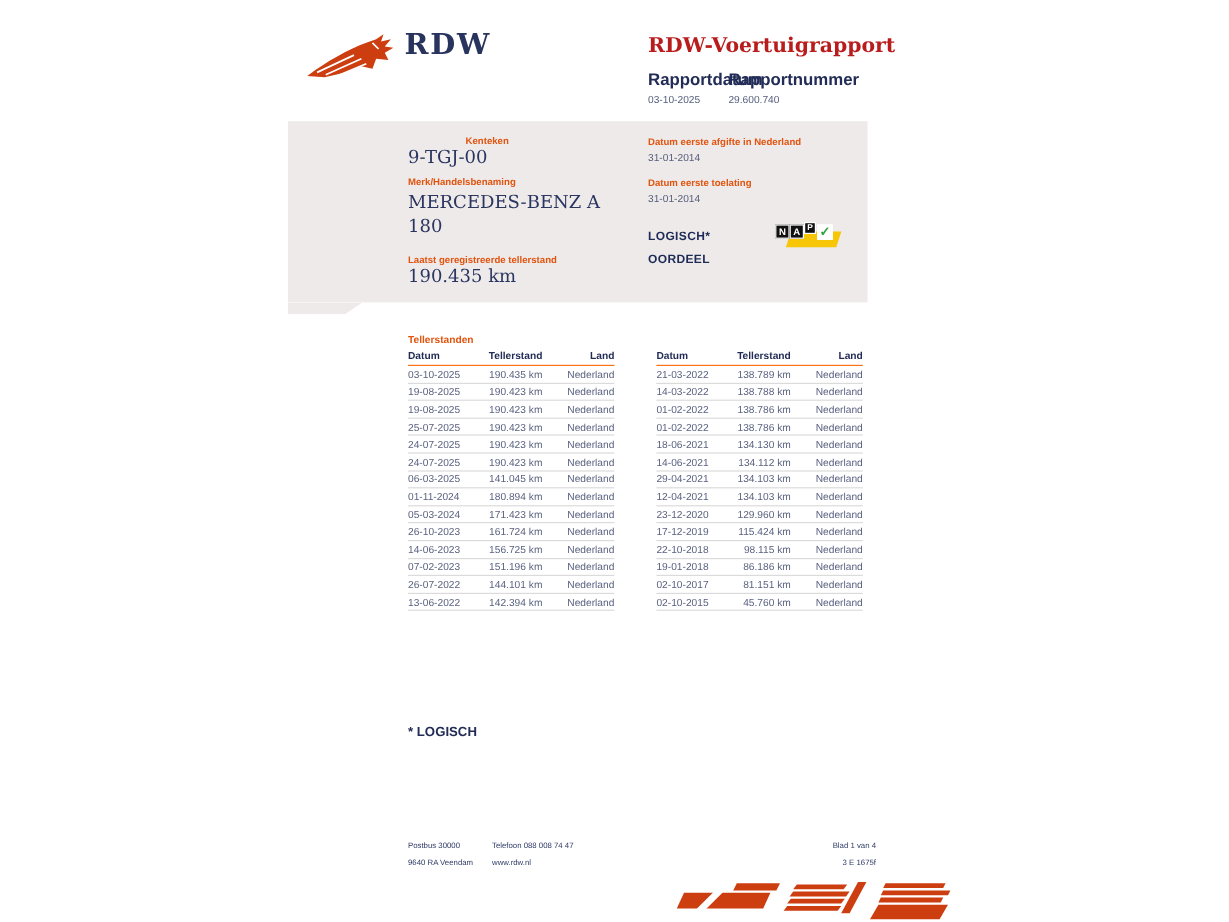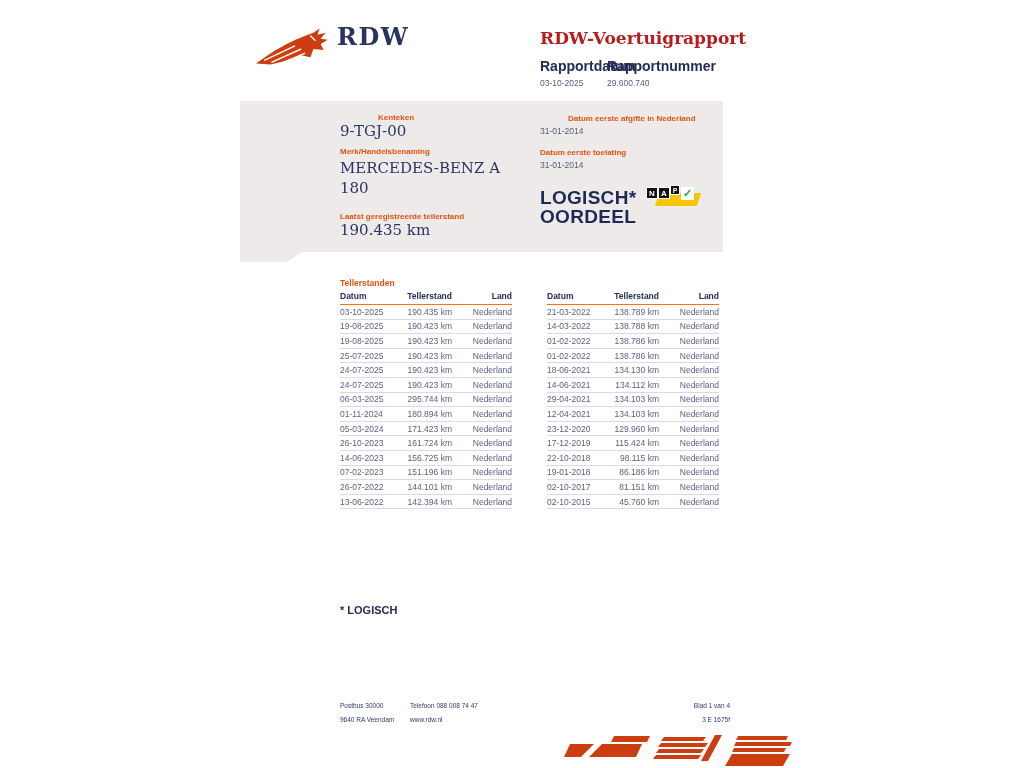--- a/index.html
+++ b/index.html
@@ -16,21 +16,21 @@
   .meta-value { font-size:8.5px; color:#555E7C; }
   .meta.m1 { left:540px; } .meta.m2 { left:607px; }
 
   
   .card { position:absolute; left:240px; top:101px; width:483px; height:151px; background:#EDEAE9; }
   .card-tab { position:absolute; left:240px; top:252px; width:62px; height:10px; background:#EDEAE9;
               clip-path:polygon(0 0, 100% 0, 76% 100%, 0 100%); }
   .olabel { position:absolute; font-size:8px; font-weight:bold; color:#E2530E; }
   .slab-value { position:absolute; font-family:"DejaVu Serif", serif; font-size:15px; color:#2A3560; }
   .sm-value { position:absolute; font-size:8.5px; color:#555E7C; }
-  .oordeel { position:absolute; left:540px; top:188px; font-size:19px; font-weight:bold; color:#1E2A56; line-height:19px; letter-spacing:0.3px; }
+  .oordeel { position:absolute; left:540px; top:188px; font-size:10px; font-weight:bold; color:#1E2A56; line-height:19px; letter-spacing:0.3px; }
 
   
   .nap { position:absolute; left:646px; top:184px; width:54px; height:24px; }
   .nap-yellow { position:absolute; left:11px; top:9px; width:42px; height:13px; background:#F6C607; transform:skewX(-18deg); }
   .nap-tile { position:absolute; width:12px; height:12px; background:#111111; border:1px solid #fff; color:#fff; font-size:8px; font-weight:bold; display:flex; align-items:center; justify-content:center; }
   .nap-n { left:0; top:3px; } .nap-a { left:12px; top:3px; }
   .nap-p { left:24px; top:1px; width:10px; height:10px; font-size:7px; }
   .nap-check { position:absolute; left:35px; top:3px; width:13px; height:13px; background:#ffffff; border:1px solid #fff; color:#2FA33C; font-size:11px; font-weight:bold; display:flex; align-items:center; justify-content:center; }
 
   
@@ -74,30 +74,30 @@
     <div class="meta-value">03-10-2025</div>
   </div>
   <div class="meta m2">
     <div class="meta-label">Rapportnummer</div>
     <div class="meta-value">29.600.740</div>
   </div>
 
   <div class="card"></div>
   <div class="card-tab"></div>
 
-  <div class="olabel" style="left:330px; top:113px;padding-left:48px;">Kenteken</div>
+  <div class="olabel" style="left:340px; top:113px;padding-left:48px;">Kenteken</div>
   <div class="slab-value" style="left:340px; top:122px;">9-TGJ-00</div>
 
   <div class="olabel" style="left:340px; top:147px;text-align:center;">Merk/Handelsbenaming</div>
   <div class="slab-value" style="left:340px; top:158px; width:190px; line-height:20px;">MERCEDES-BENZ A 180</div>
 
   <div class="olabel" style="left:340px; top:212px;">Laatst geregistreerde tellerstand</div>
   <div class="slab-value" style="left:340px; top:221px;">190.435 km</div>
 
-  <div class="olabel" style="left:568px; top:114px;text-align:right;">Datum eerste afgifte in Nederland</div>
+  <div class="olabel" style="left:540px; top:114px;text-align:right;">Datum eerste afgifte in Nederland</div>
   <div class="sm-value" style="left:540px; top:126px;">31-01-2014</div>
 
   <div class="olabel" style="left:540px; top:148px;">Datum eerste toelating</div>
   <div class="sm-value" style="left:540px; top:160px;">31-01-2014</div>
 
   <div class="oordeel">
     <div>LOGISCH*</div>
     <div>OORDEEL</div>
   </div>
 
@@ -143,21 +143,21 @@
           <span class="c1">190.423 km</span>
           <span class="c2">Nederland</span>
         </div>
         <div class="trow">
           <span class="c0">24-07-2025</span>
           <span class="c1">190.423 km</span>
           <span class="c2">Nederland</span>
         </div>
         <div class="trow">
           <span class="c0">06-03-2025</span>
-          <span class="c1">295.744 km</span>
+          <span class="c1">141.045 km</span>
           <span class="c2">Nederland</span>
         </div>
         <div class="trow">
           <span class="c0">01-11-2024</span>
           <span class="c1">180.894 km</span>
           <span class="c2">Nederland</span>
         </div>
         <div class="trow">
           <span class="c0">05-03-2024</span>
           <span class="c1">171.423 km</span>

